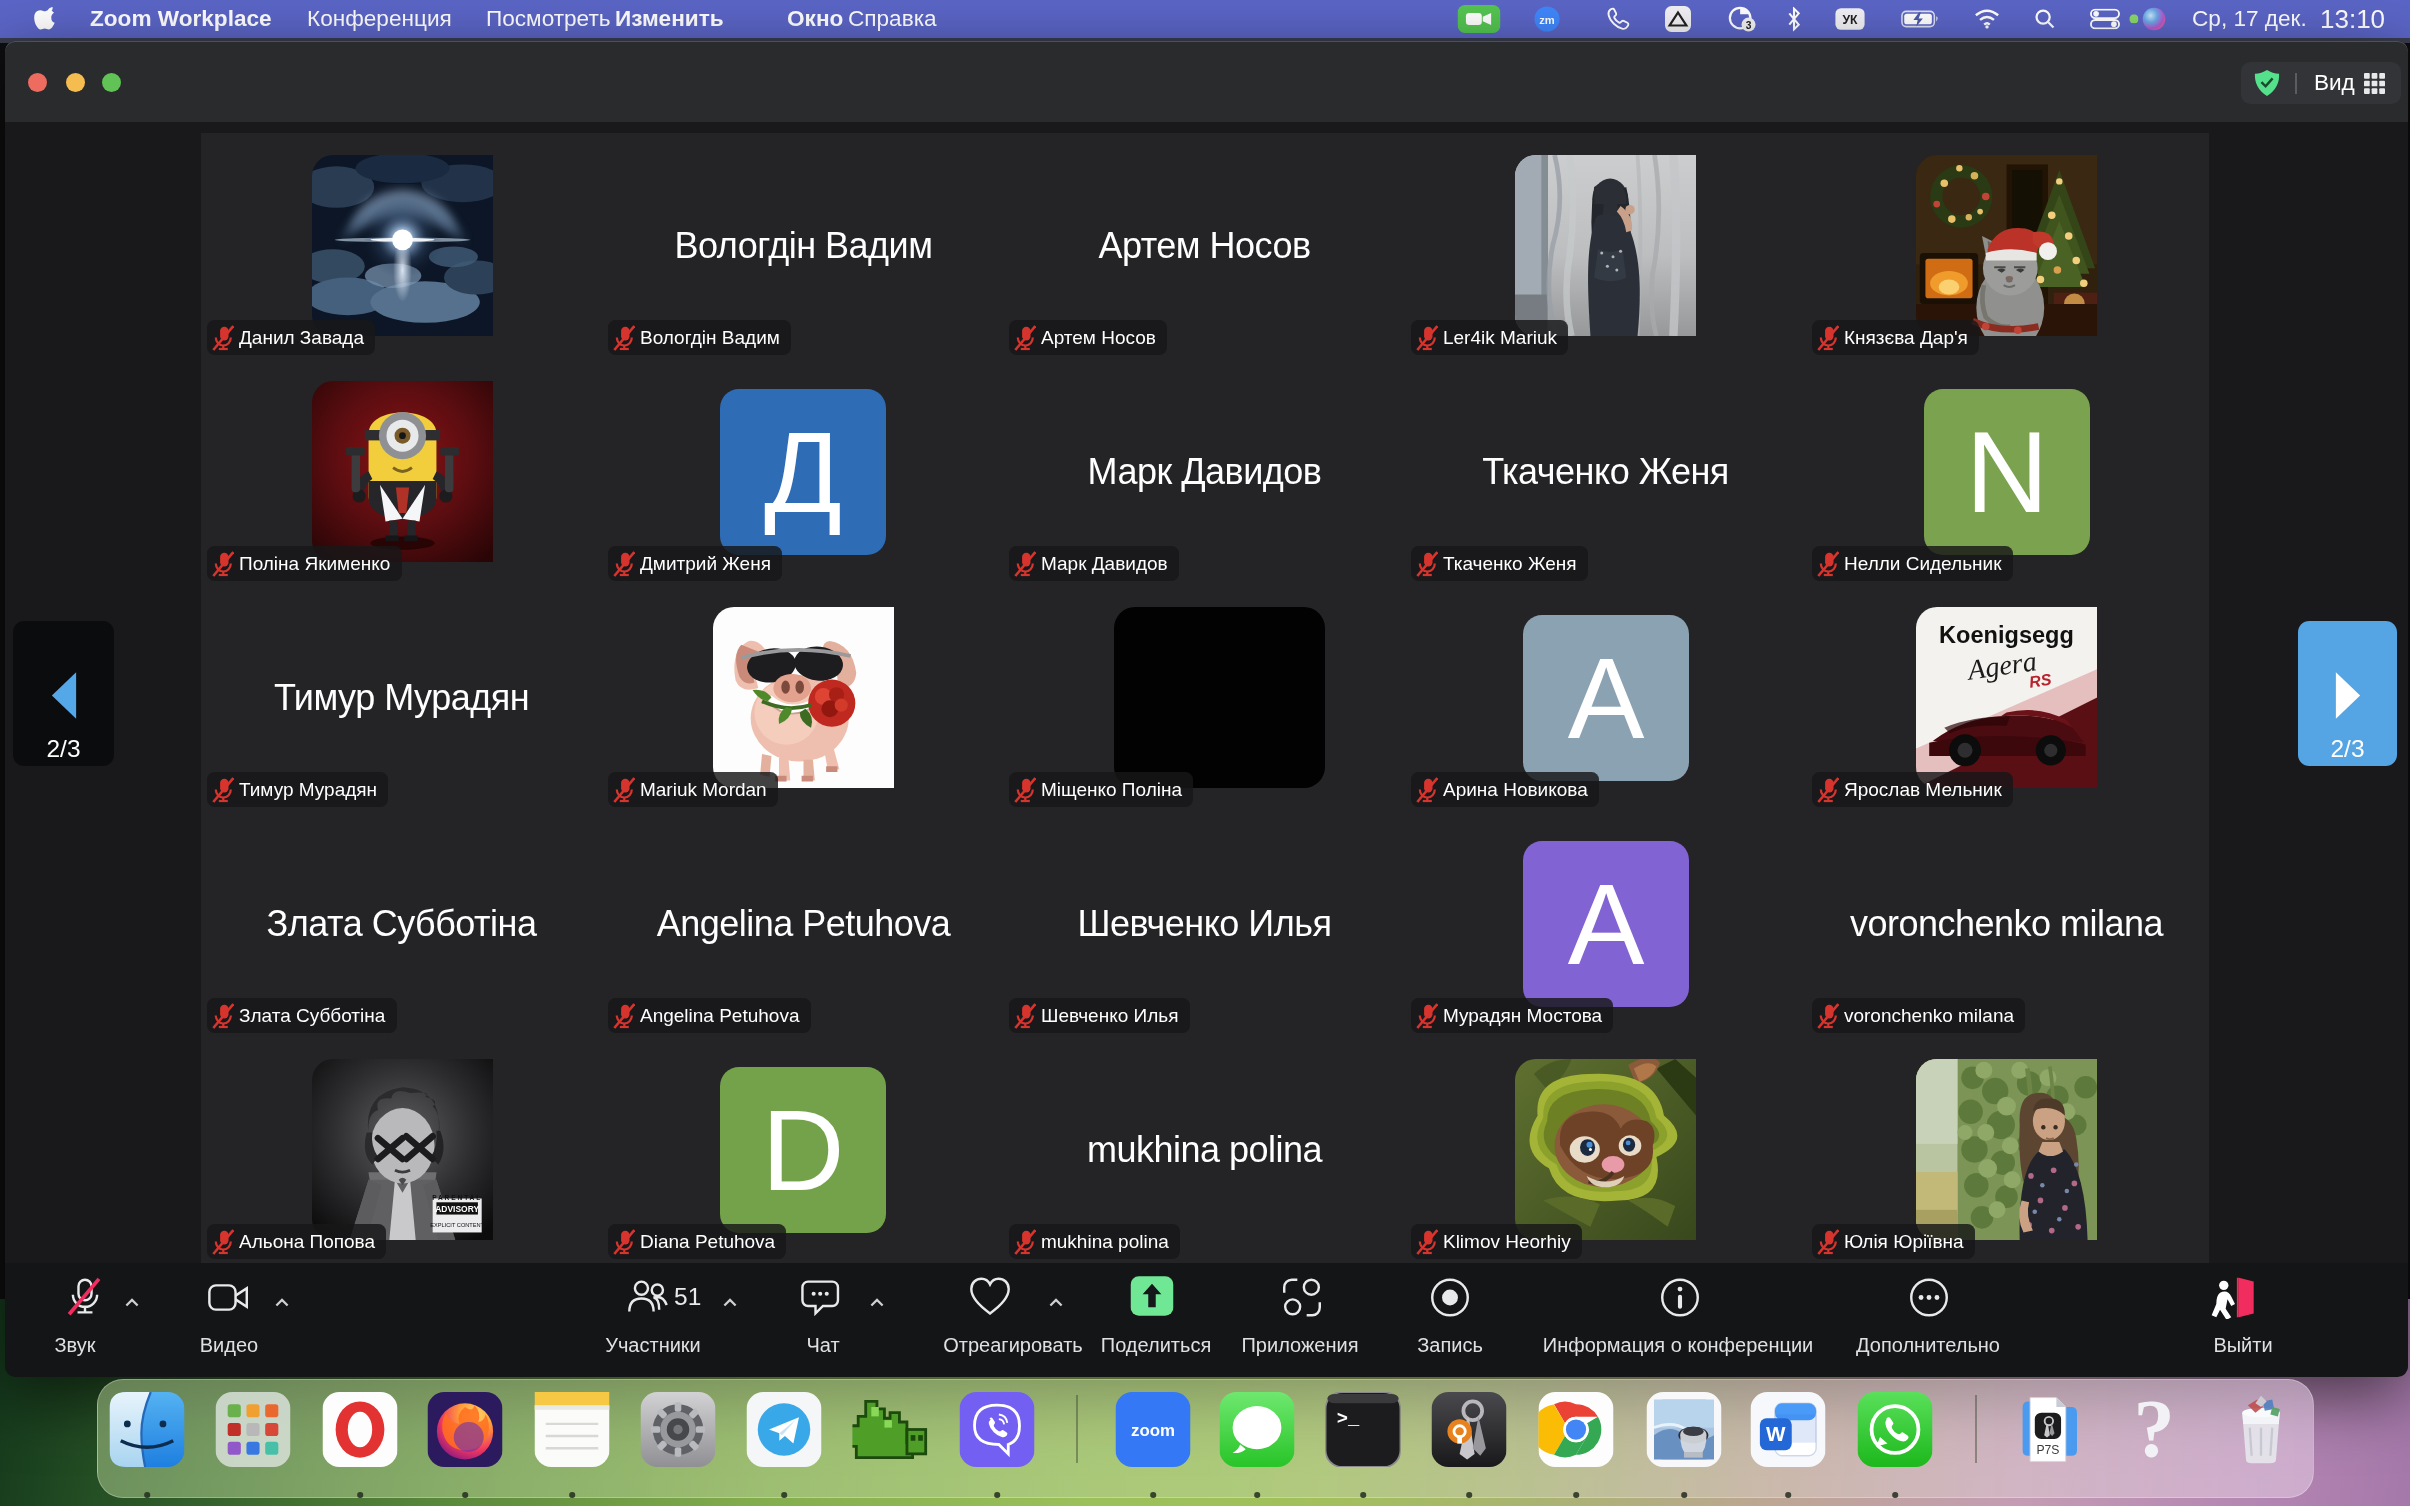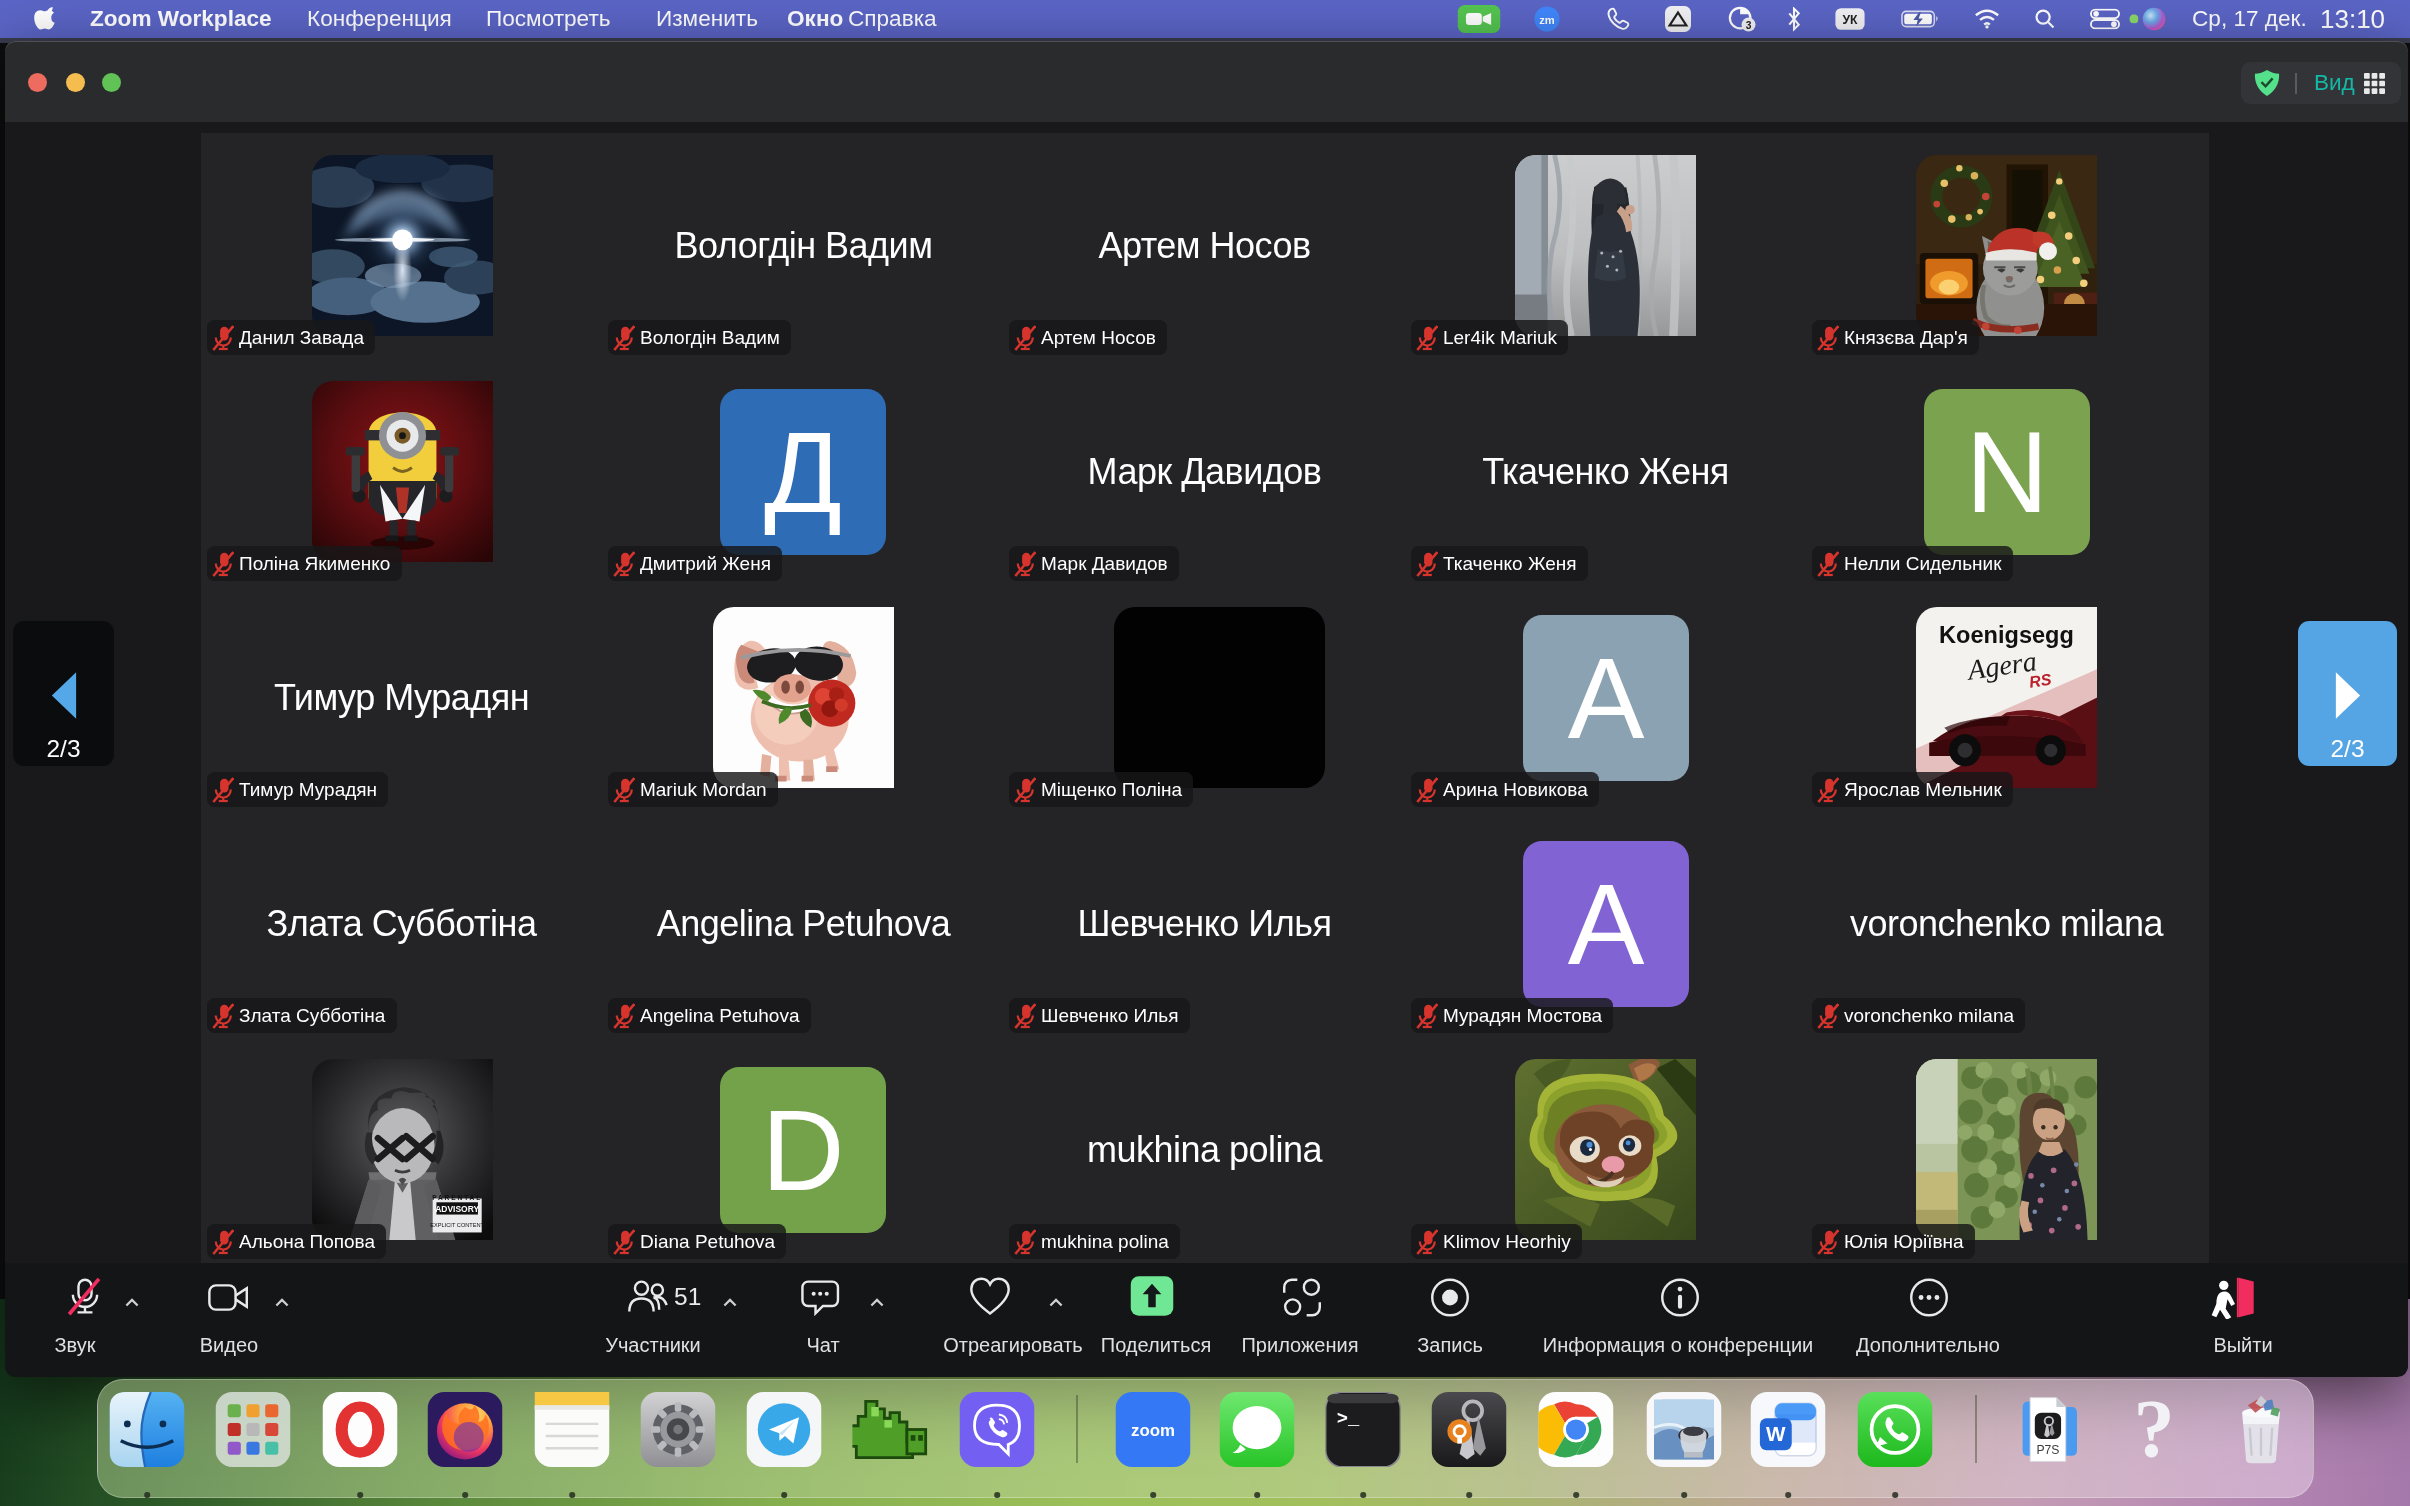--- a/index.html
+++ b/index.html
@@ -8,21 +8,21 @@
 .menubar{position:absolute;left:0;top:0;width:2411px;height:38px;background:#5b65c6}
 .mbt{position:absolute;top:0;height:38px;line-height:38px;color:#fff;font-size:22.6px;white-space:nowrap}
 .mbi{position:absolute;top:19px;transform:translate(-50%,-50%)}
 .mbi svg{display:block}
 .window{position:absolute;left:4.7px;top:41px;width:2403px;height:1335px;background:#19191b;border-radius:10.4px;box-shadow:0 21px 66px rgba(0,0,0,.6)}
 .titlebar{position:absolute;left:4.7px;top:41px;width:2403px;height:81px;background:#292b2d;border-radius:10.4px 10.4px 0 0;box-shadow:inset 0 0.9px 0 #4f5052}
 .tl{position:absolute;top:73px;width:19px;height:19px;border-radius:50%}
 .viewctl{position:absolute;left:2241px;top:62px;width:160px;height:42px;background:#323437;border-radius:9.4px;display:flex;align-items:center}
 .viewctl .sh{margin-left:13px;display:flex}
 .viewctl .sep{width:1.9px;height:21px;background:#5a5c5e;margin-left:15px}
-.viewctl .vtxt{color:#14b8a6;font-size:22.6px;margin-left:17px}
+.viewctl .vtxt{color:#ffffff;font-size:22.6px;margin-left:17px}
 .viewctl .gi{margin-left:9.4px;display:flex}
 .gridpanel{position:absolute;left:201px;top:133px;width:2008px;height:1130px;background:#242427}
 .av{position:absolute;width:211px;height:181px;border-radius:21px;overflow:hidden}
 .av svg{display:block}
 .blacksq{background:#020203}
 .initsq{position:absolute;width:166px;height:166px;border-radius:19px;display:flex;align-items:center;justify-content:center}
 .initsq span{color:#fff;font-size:115px;line-height:1}
 .cname{position:absolute;width:399px;height:226px;display:flex;align-items:center;justify-content:center;color:#fff;font-size:36px;letter-spacing:-0.5px;white-space:nowrap}
 .nlabel{position:absolute;height:35px;background:rgba(23,23,24,.82);border-radius:7.5px;display:flex;align-items:center;padding:0 11.3px 0 4.7px;color:#fff;font-size:19px;white-space:nowrap}
 .nlabel svg{margin-right:4.7px}
@@ -48,21 +48,21 @@
 <div class="menubar">
 <div class="mbi" style="left:45px">
       <svg width="21.7" height="25.4" viewBox="0 0 19 23" fill="#fff">
 <path d="M12.9 3.4 c.9-1.1 1.5-2.6 1.3-4.1 -1.3.1-2.9.9-3.8 2 -.8 1-1.6 2.5-1.4 4 1.5.1 3-.8 3.9-1.9Z" transform="translate(2.2 1.4)"></path>
 <path d="M16.2 7.8 c-.1-2.9 2.4-4.3 2.5-4.4 -1.4-2-3.5-2.2-4.2-2.3 -1.8-.2-3.5 1-4.4 1-.9 0-2.3-1-3.8-1 -2 0-3.8 1.1-4.8 2.9 -2 3.5-.5 8.8 1.5 11.6 1 1.4 2.1 3 3.6 2.9 1.4-.1 2-.9 3.7-.9 1.7 0 2.2.9 3.8.9 1.6 0 2.6-1.4 3.5-2.8 1.1-1.6 1.6-3.2 1.6-3.3 0 0-3-.1-3-4.6Z" transform="translate(-1 2.4)"></path>
 </svg>
     </div>
 <div class="mbt" style="left:90px;font-weight:bold">Zoom Workplace</div>
     <div class="mbt" style="left:307px;font-weight:normal">Конференция</div>
     <div class="mbt" style="left:486px;font-weight:normal">Посмотреть</div>
-    <div class="mbt" style="left:656px;font-weight:normal">Изменить</div>
+    <div class="mbt" style="left:615px;font-weight:bold">Изменить</div>
     <div class="mbt" style="left:787px;font-weight:bold">Окно</div>
     <div class="mbt" style="left:848px;font-weight:normal">Справка</div>
     <div class="mbi" style="left:1479px">
       <svg width="43" height="28" viewBox="0 0 46 30">
         <rect width="46" height="30" rx="8" fill="#54c551"></rect>
 <rect x="9" y="8.5" width="17" height="13" rx="3.5" fill="#fff"></rect>
         <path d="M27 12.5 L36 8.5 L36 21.5 L27 17.5Z" fill="#fff"></path>
       </svg>
     </div>
     <div class="mbi" style="left:1547px">

